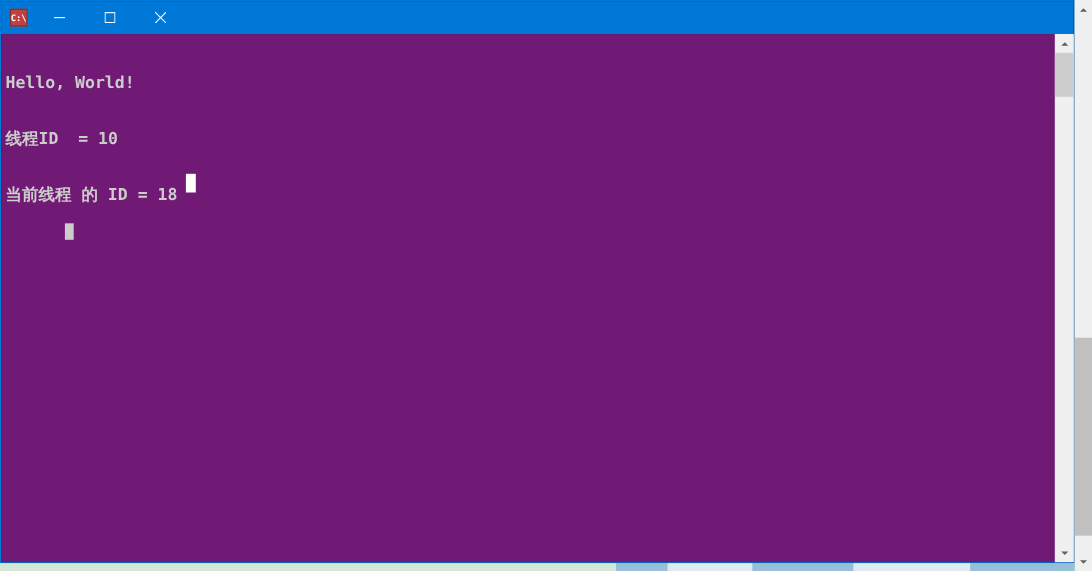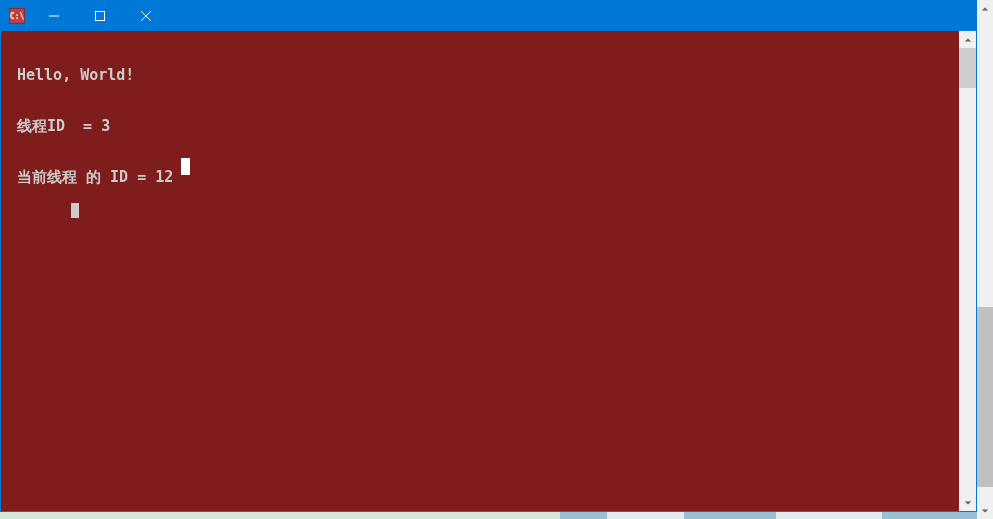--- a/index.html
+++ b/index.html
@@ -71,23 +71,22 @@
     .titlebar-btn svg {
       width: 10px;
       height: 10px;
       stroke: #fff;
       stroke-width: 1;
       fill: none;
     }
     .console-body {
       flex: 1;
       display: flex;
-      background: #7f1d1d;
-      position: relative;
-      padding-left: 12px;
+      background: #701a75;
+      position: relative;
     }
     .console-content {
       flex: 1;
       padding: 2px 4px;
       font-family: Consolas, "SimSun", monospace;
       font-size: 15px;
       line-height: 17px;
       color: #cccccc;
       font-weight: bold;
       white-space: pre;
@@ -206,22 +205,22 @@
         <svg viewBox="0 0 10 10">
             <line x1="0" y1="0" x2="10" y2="10"></line>
             <line x1="10" y1="0" x2="0" y2="10"></line>
           </svg>
       </div>
     </div>
   </div>
   <div class="console-body">
     <div class="console-content">
       <span class="console-line">Hello, World!</span>
-      <span class="console-line">线程ID  = 3</span>
-      <span class="console-line">当前线程 的 ID = 12</span>
+      <span class="console-line">线程ID  = 10</span>
+      <span class="console-line">当前线程 的 ID = 18</span>
       <span class="cursor-block"></span>
       <div class="selection-block"></div>
     </div>
     <div class="scrollbar">
       <div class="scroll-arrow">
         <svg viewBox="0 0 10 10">
             <path d="M1 7 L5 3 L9 7 Z"></path>
           </svg>
       </div>
       <div class="scroll-track">

